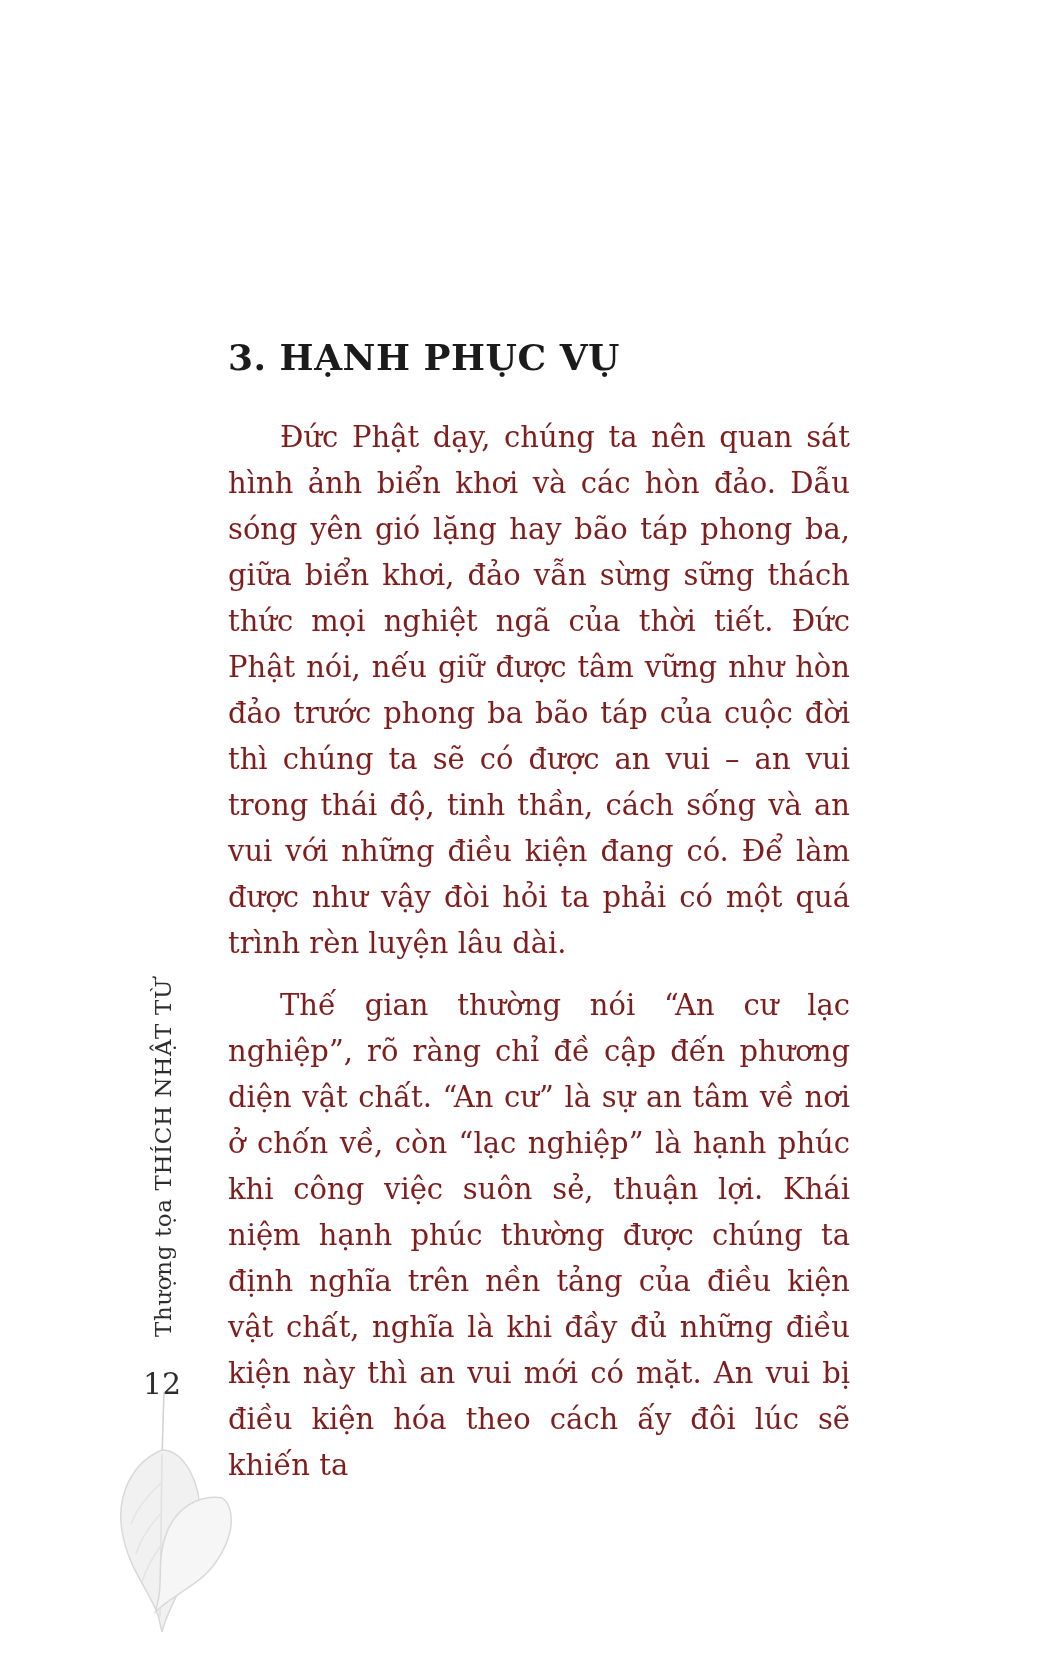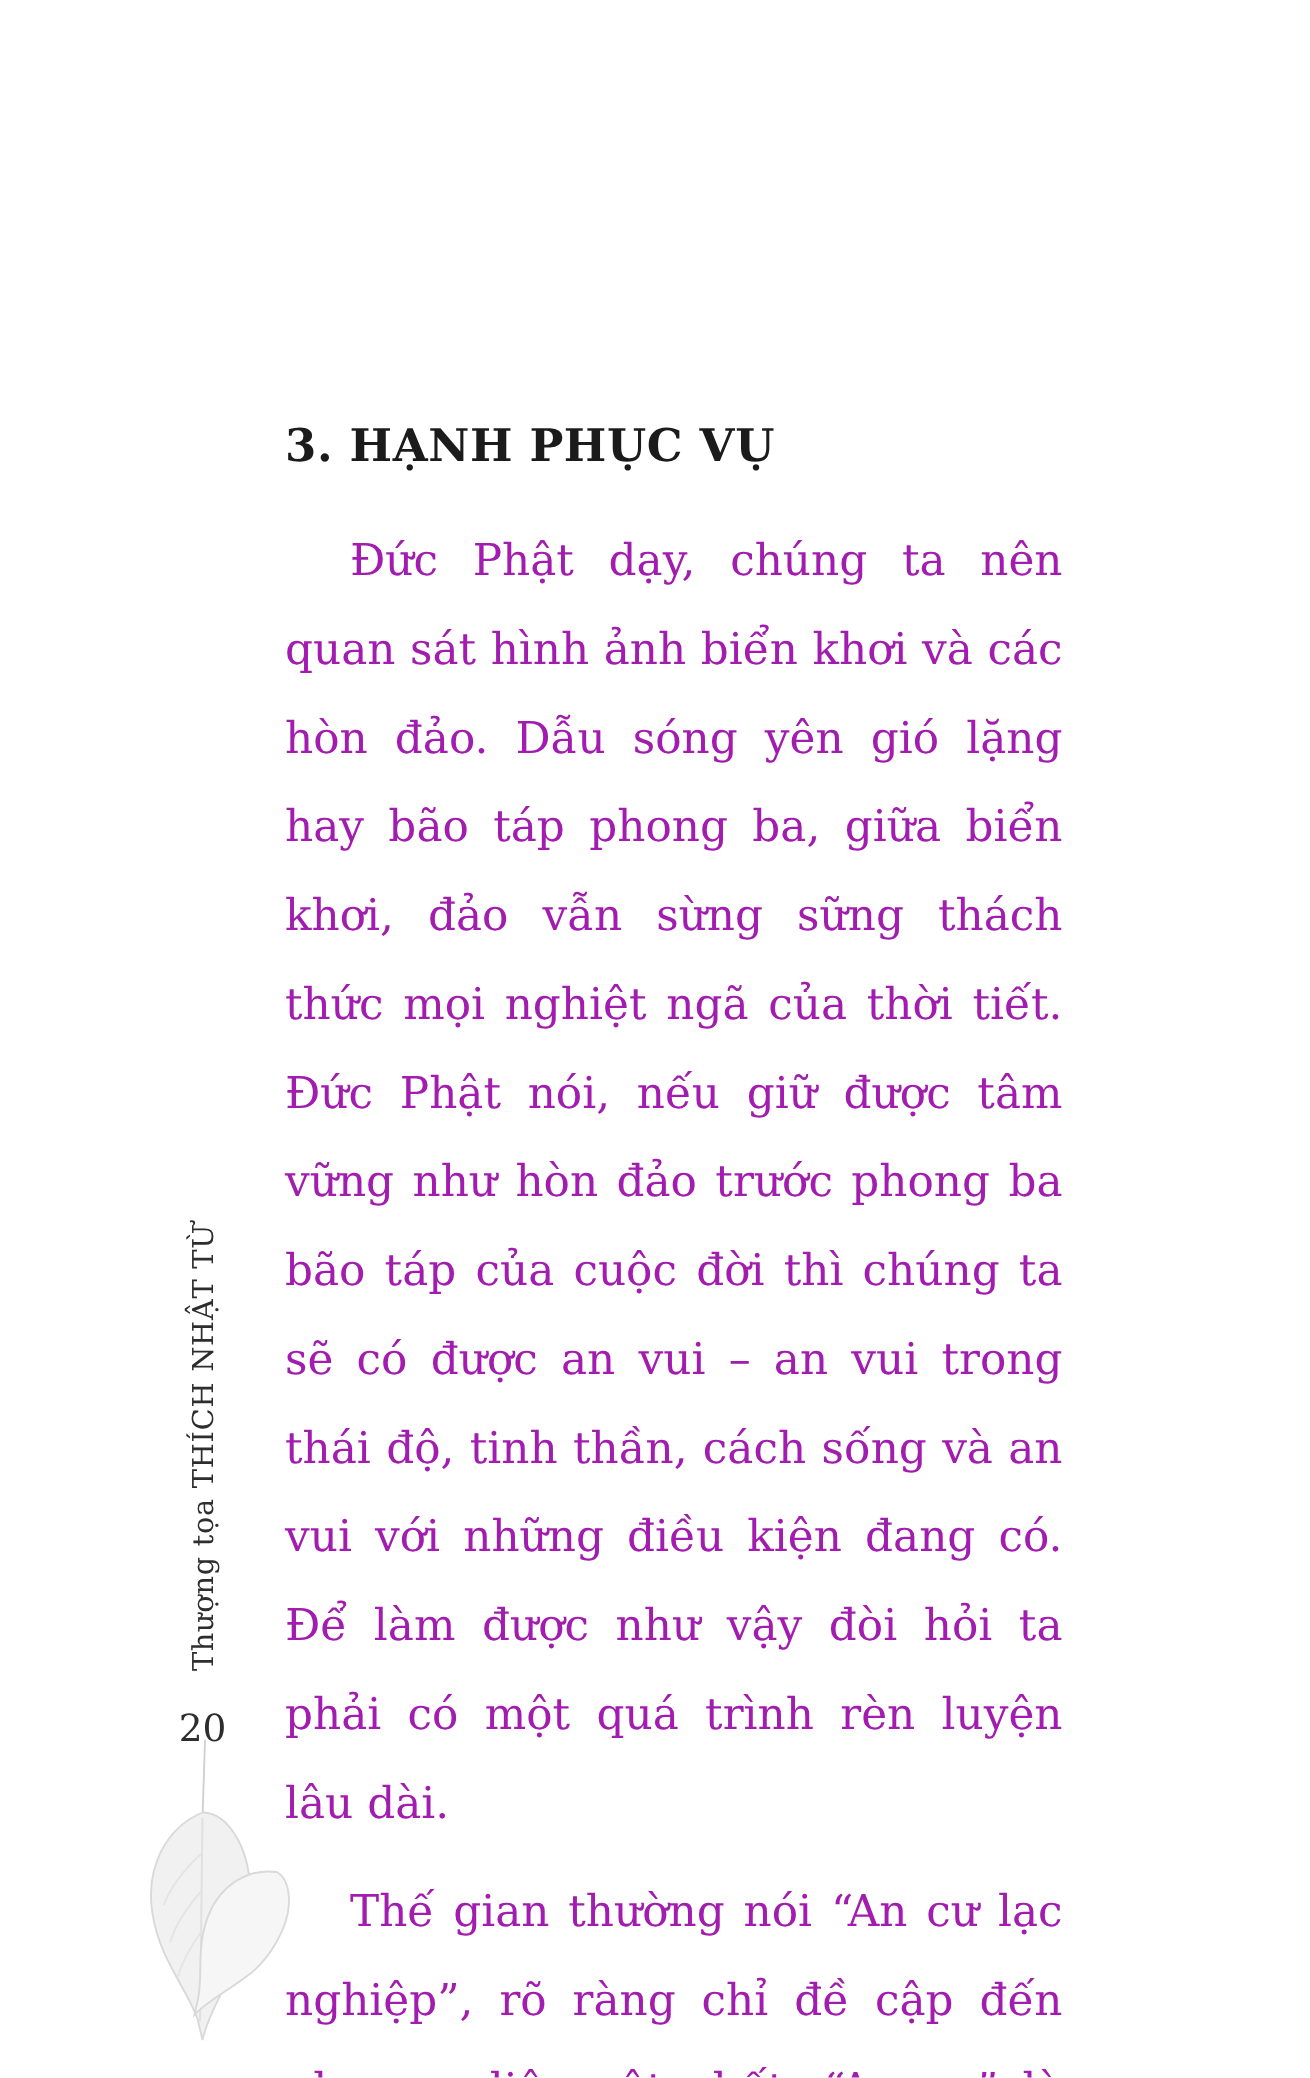--- a/index.html
+++ b/index.html
@@ -18,23 +18,23 @@
     width:622px;
   }
   .chapter-title {
     font-size:36px;
     font-weight:700;
     color:#1b1b1b;
     letter-spacing:0.5px;
     margin:0 0 36px 0;
   }
   .body-para {
-    font-size:35px;
-    line-height:71px;
-    color:#a21caf;
+    font-size:29px;
+    line-height:46px;
+    color:#7f1d1d;
     text-align:justify;
     text-indent:52px;
     margin:0 0 16px 0;
   }
 
   .sidebar-vertical {
     position:absolute;
     left:163px; top:1158px;
     transform:translate(-50%,-50%) rotate(-90deg);
     transform-origin:center;
@@ -64,21 +64,21 @@
 <div class="page">
 
   <main class="text-block">
     <h1 class="chapter-title">3. HẠNH PHỤC VỤ</h1>
     <p class="body-para">Đức Phật dạy, chúng ta nên quan sát hình ảnh biển khơi và các hòn đảo. Dẫu sóng yên gió lặng hay bão táp phong ba, giữa biển khơi, đảo vẫn sừng sững thách thức mọi nghiệt ngã của thời tiết. Đức Phật nói, nếu giữ được tâm vững như hòn đảo trước phong ba bão táp của cuộc đời thì chúng ta sẽ có được an vui – an vui trong thái độ, tinh thần, cách sống và an vui với những điều kiện đang có. Để làm được như vậy đòi hỏi ta phải có một quá trình rèn luyện lâu dài.</p>
     <p class="body-para">Thế gian thường nói “An cư lạc nghiệp”, rõ ràng chỉ đề cập đến phương diện vật chất. “An cư” là sự an tâm về nơi ở chốn về, còn “lạc nghiệp” là hạnh phúc khi công việc suôn sẻ, thuận lợi. Khái niệm hạnh phúc thường được chúng ta định nghĩa trên nền tảng của điều kiện vật chất, nghĩa là khi đầy đủ những điều kiện này thì an vui mới có mặt. An vui bị điều kiện hóa theo cách ấy đôi lúc sẽ khiến ta</p>
   </main>
 
   <div class="sidebar-vertical">Thượng tọa THÍCH NHẬT TỪ</div>
 
-  <div class="page-number">20</div>
+  <div class="page-number">12</div>
 
   <svg class="leaf-watermark" width="145" height="255" viewBox="0 0 145 255" aria-hidden="true">
     <g fill="#f1f1f1" stroke="#d9d9d9" stroke-width="1.5">
       <line x1="69" y1="0" x2="67" y2="64" stroke="#d0d0d0" fill="none"></line>
       <path d="M67 58 C38 70, 21 102, 27 139 C33 176, 53 196, 63 223 L67 240 C71 221, 86 197, 96 173 C108 145, 109 104, 95 79 C87 65, 77 58, 67 58 Z"></path>
       <path d="M67 62 L65 225" stroke="#e0e0e0" fill="none"></path>
       <path d="M67 90 C54 102, 42 116, 36 132 M67 120 C56 132, 46 146, 41 162 M67 152 C59 163, 51 176, 47 190" stroke="#e4e4e4" fill="none"></path>
       <path transform="rotate(30 98 155)" d="M98 98 C76 107, 64 130, 68 156 C72 182, 87 197, 94 217 L98 230 C101 216, 112 199, 119 182 C128 162, 128 132, 119 115 C113 104, 106 98, 98 98 Z" fill="#f6f6f6"></path>
     </g>
   </svg>

